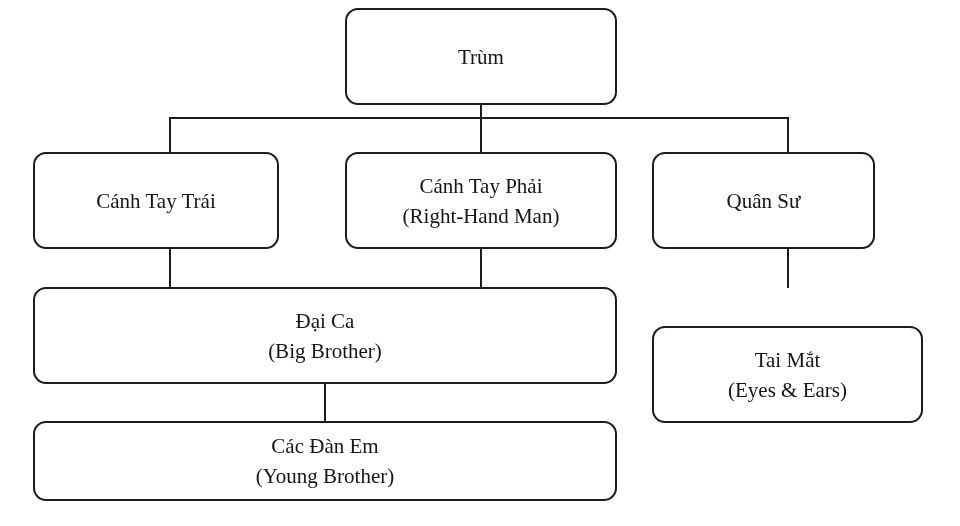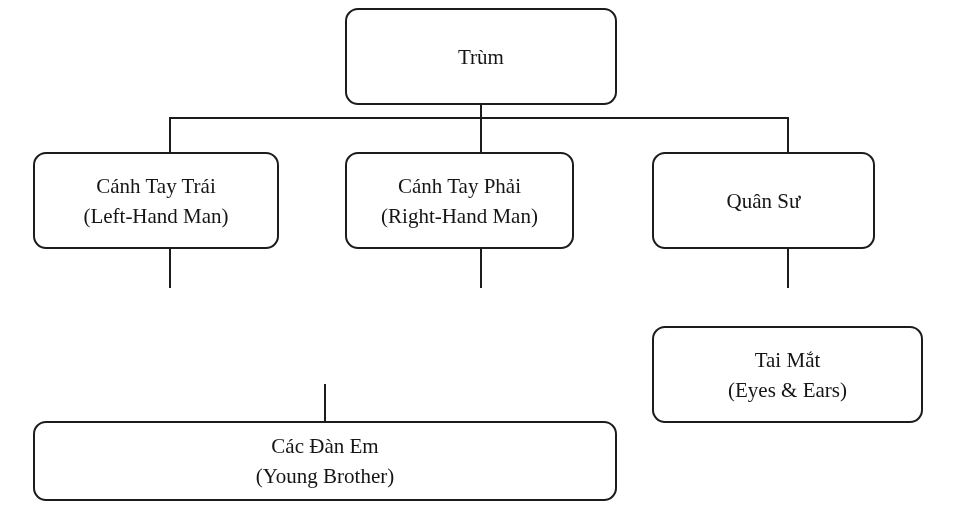--- a/index.html
+++ b/index.html
@@ -51,32 +51,35 @@
   <div class="connector v" style="left:787px; top:249px; height:39px;"></div>
 
   <div class="connector v" style="left:324px; top:384px; height:38px;"></div>
 
   <div class="node" style="left:345px; top:8px; width:272px; height:97px;">
     <div>Trùm</div>
   </div>
 
   <div class="node" style="left:33px; top:152px; width:246px; height:97px;">
     <div>Cánh Tay Trái</div>
-    <div>(Left-Hand Man)</div>
   </div>
 
-  <div class="node" style="left:345px; top:152px; width:229px; height:97px;">
+  <div class="node" style="left:345px; top:152px; width:272px; height:97px;">
     <div>Cánh Tay Phải</div>
     <div>(Right-Hand Man)</div>
   </div>
 
   <div class="node" style="left:652px; top:152px; width:223px; height:97px;">
     <div>Quân Sư</div>
   </div>
 
+  <div class="node" style="left:33px; top:287px; width:584px; height:97px;">
+    <div>Đại Ca</div>
+    <div>(Big Brother)</div>
+  </div>
 
   <div class="node" style="left:652px; top:287px; width:271px; height:97px;margin-top:39px;">
     <div>Tai Mắt</div>
     <div>(Eyes &amp; Ears)</div>
   </div>
 
   <div class="node" style="left:33px; top:421px; width:584px; height:80px;">
     <div>Các Đàn Em</div>
     <div>(Young Brother)</div>
   </div>

